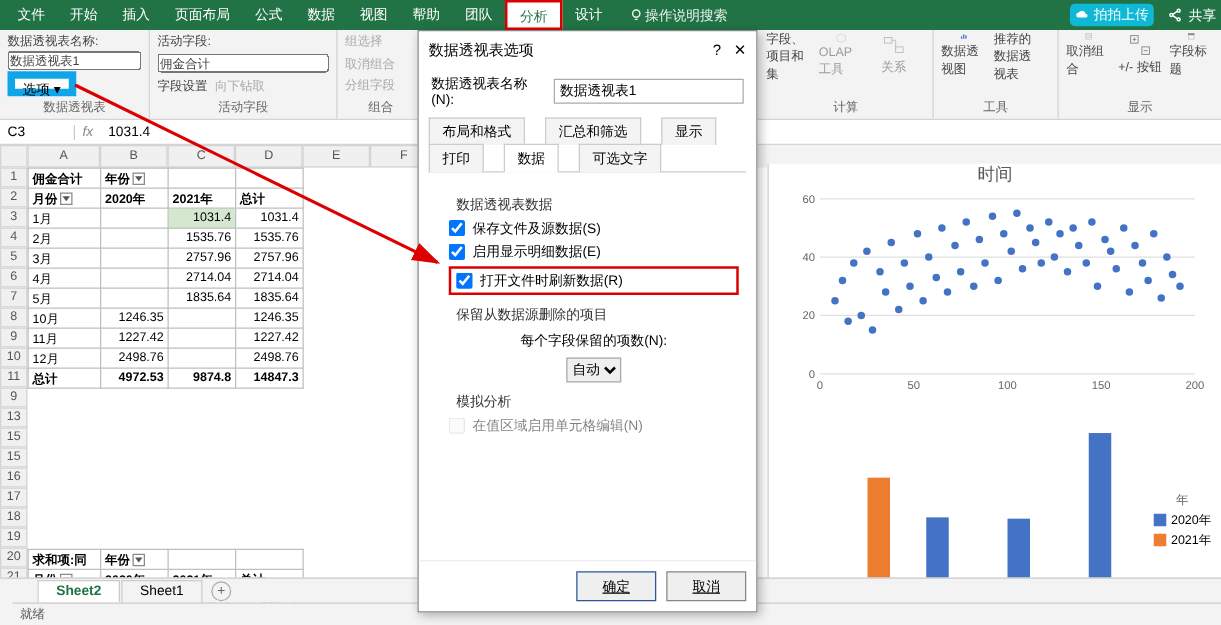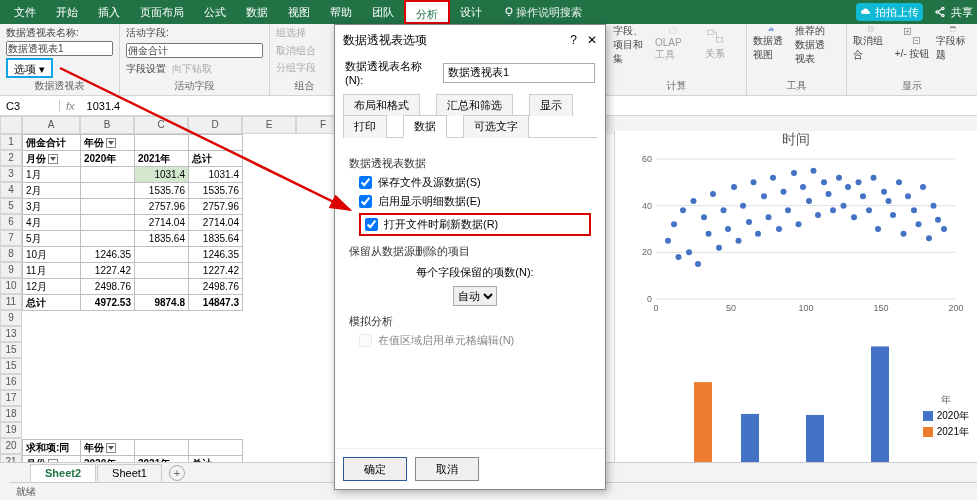--- a/index.html
+++ b/index.html
@@ -15,21 +15,21 @@
 .share { color:#fff; display:flex; align-items:center; gap:4px; }
 
 
 .ribbon { height: 72px; background: #f3f3f3; border-bottom: 1px solid #d4d4d4; display: flex; position: relative; }
 .rgroup { border-right: 1px solid #d4d4d4; padding: 2px 6px; display:flex; flex-direction:column; justify-content:space-between; }
 .rgroup .lbl { text-align:center; font-size:10px; color:#666; }
 .rg-row { display:flex; gap:6px; align-items:center; }
 .smallbtn { width:36px; height:36px; display:flex; flex-direction:column; align-items:center; justify-content:center; font-size:10px; color:#444; gap:2px;}
 .smallbtn svg { width:18px; height:18px; }
 .kv { font-size:10px; color:#444; }
-.options-btn { border:2px solid #0ea5e9; display:inline-block; padding:0 6px; height:20px; line-height:18px; background:#fff; }
+.options-btn { border:6px solid #0ea5e9; display:inline-block; padding:0 6px; height:20px; line-height:18px; background:#fff; }
 
 
 .fbar { height:20px; background:#fff; border-bottom:1px solid #d4d4d4; display:flex; align-items:center; }
 .fbar .namebox { width:60px; border-right:1px solid #ccc; padding:0 6px; font-size:11px; }
 .fbar .fx { padding:0 6px; color:#888; font-style:italic; }
 .fbar .fval { padding:0 6px; }
 
 
 .grid { position:absolute; top:116px; left:0; width:614px; bottom:18px; background:#fff; overflow:hidden; }
 .colhdr { display:flex; height:18px; background:#f0f0f0; }
@@ -62,26 +62,26 @@
 
 .dialog { position:absolute; top:24px; left:334px; width:272px; height:466px; background:#fff; border:1px solid #888; box-shadow:2px 2px 8px rgba(0,0,0,.3); display:flex; flex-direction:column; z-index:50; }
 .dtitle { height:30px; display:flex; align-items:center; padding:0 8px; font-size:12px; }
 .dtitle .dx { margin-left:auto; display:flex; gap:10px; }
 .dname { padding:4px 10px; display:flex; align-items:center; gap:6px; font-size:11px; }
 .dname input { border:1px solid #aaa; height:20px; flex:1; padding:0 4px; font-size:11px; }
 .tabs { display:flex; flex-wrap:wrap; border-bottom:1px solid #ccc; margin:4px 8px 0; }
 .tabs .tab { border:1px solid #ccc; border-bottom:none; padding:3px 10px; margin-right:16px; margin-bottom:-1px; background:#f4f4f4; font-size:11px; }
 .tabs .tab.active { background:#fff; border-bottom:1px solid #fff; }
 .dbody { padding:10px 14px; flex:1; font-size:11px; }
-.dbody .sect { margin:8px 0 4px; color:#333; }
+.dbody .sect { margin:8px 16px 4px; color:#333; }
 .dbody label { display:flex; align-items:center; gap:6px; margin:4px 0 4px 10px; }
 .dbody label.hl { border:2px solid #d00; padding:2px 4px; }
 .dbody .retain { display:flex; align-items:center; gap:6px; margin:6px 0 6px 10px;flex-direction:column; }
 .dbody select { border:1px solid #aaa; height:20px; font-size:11px; }
-.dbtns { padding:8px; display:flex; gap:8px; border-top:1px solid #eee; }
+.dbtns { padding:8px; display:flex; justify-content:flex-end; gap:8px; border-top:1px solid #eee;text-decoration:underline; }
 .dbtns button { width:64px; height:24px; border:1px solid #888; background:#efefef; font-size:11px; }
 .dbtns button.primary { border-color:#2b579a; }
 
 
 .sheettabs { position:absolute; bottom:18px; left:0; right:0; height:20px; background:#f3f3f3; border-top:1px solid #ccc; display:flex; align-items:center; padding-left:30px; font-size:11px; }
 .sheettabs .st { padding:2px 14px; border:1px solid #ccc; border-bottom:none; background:#f3f3f3; margin-right:1px; }
 .sheettabs .st.active { background:#fff; border-bottom:1px solid #fff; color:#217346; font-weight:bold; }
 .sheettabs .plus { margin-left:6px; width:16px; height:16px; border:1px solid #aaa; border-radius:50%; text-align:center; line-height:14px; color:#666; }
 .status { position:absolute; bottom:0; left:10px; right:0; height:18px; background:#f3f3f3; border-top:1px solid #ccc; font-size:10px; padding:0 6px; line-height:18px; color:#555; }
 

